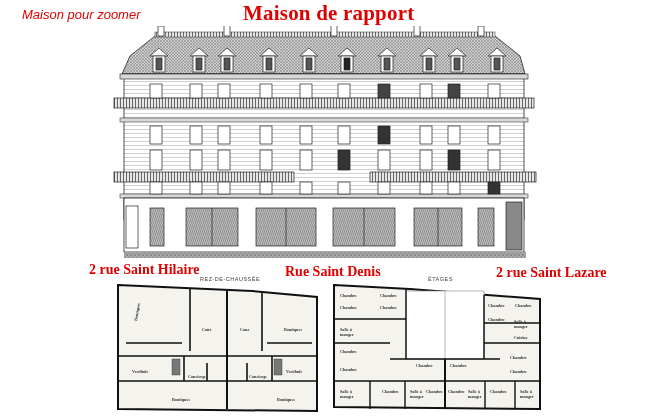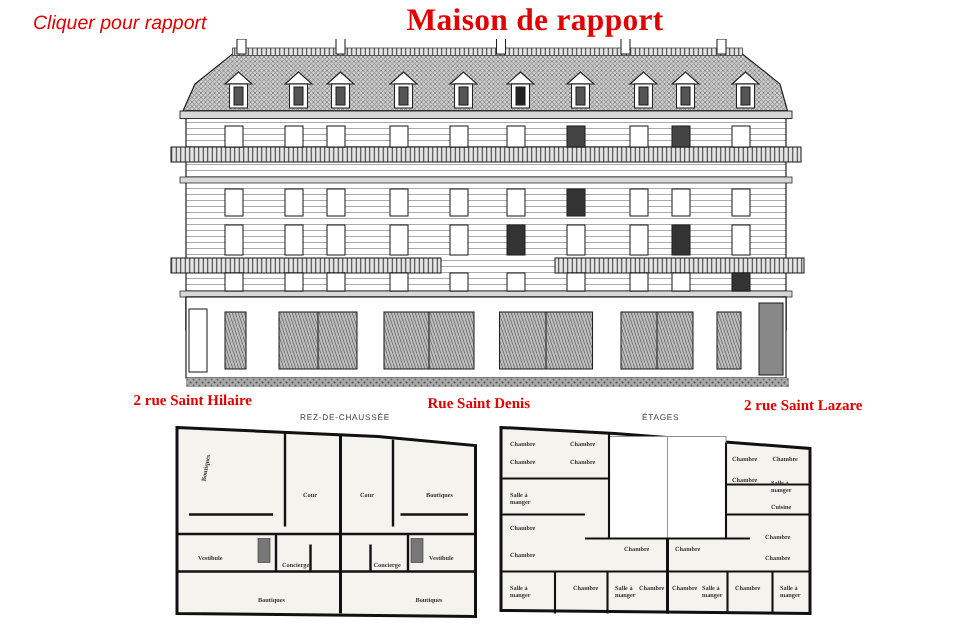--- a/index.html
+++ b/index.html
@@ -1,27 +1,27 @@
 <!DOCTYPE html>
 <html><head>
 <meta charset="utf-8">
 <style>
   html, body { margin:0; padding:0; background:#ffffff; }
   body { width:650px; height:416px; position:relative; overflow:hidden; font-family:"Liberation Serif", serif; }
   .zoom-hint { position:absolute; left:22px; top:7px; font-family:"Liberation Sans", sans-serif; font-style:italic; font-size:13px; color:#e00000; cursor:pointer; }
-  .page-title { position:absolute; left:271px; top:1px; font-family:"Liberation Serif", serif; font-weight:bold; font-size:21px; color:#e00000; letter-spacing:0.2px; }
-  .street { position:absolute; font-family:"Liberation Serif", serif; font-weight:bold; font-size:10px; color:#e00000; }
+  .page-title { position:absolute; left:243px; top:1px; font-family:"Liberation Serif", serif; font-weight:bold; font-size:21px; color:#e00000; letter-spacing:0.2px; }
+  .street { position:absolute; font-family:"Liberation Serif", serif; font-weight:bold; font-size:14px; color:#e00000; }
   .plan-title { position:absolute; font-family:"Liberation Sans", sans-serif; font-size:5.5px; color:#444; letter-spacing:0.5px; }
   svg { position:absolute; display:block; }
   .room { font-family:"Liberation Serif", serif; font-size:4.2px; fill:#333; font-weight:bold; }
 </style>
 </head>
 <body>
 
-<div class="zoom-hint">Cliquer pour rapport</div>
+<div class="zoom-hint">Maison pour zoomer</div>
 <div class="page-title">Maison de rapport</div>
 
 <svg style="left:110px; top:26px;" width="430" height="232" viewBox="0 0 430 232">
   <defs>
     <pattern id="slate" width="3" height="3" patternUnits="userSpaceOnUse">
       <rect width="3" height="3" fill="#cfcfcf"></rect>
       <path d="M0 0 L3 3 M3 0 L0 3" stroke="#7a7a7a" stroke-width="0.5"></path>
     </pattern>
     <pattern id="stone" width="10" height="4" patternUnits="userSpaceOnUse">
       <rect width="10" height="4" fill="#ffffff"></rect>

